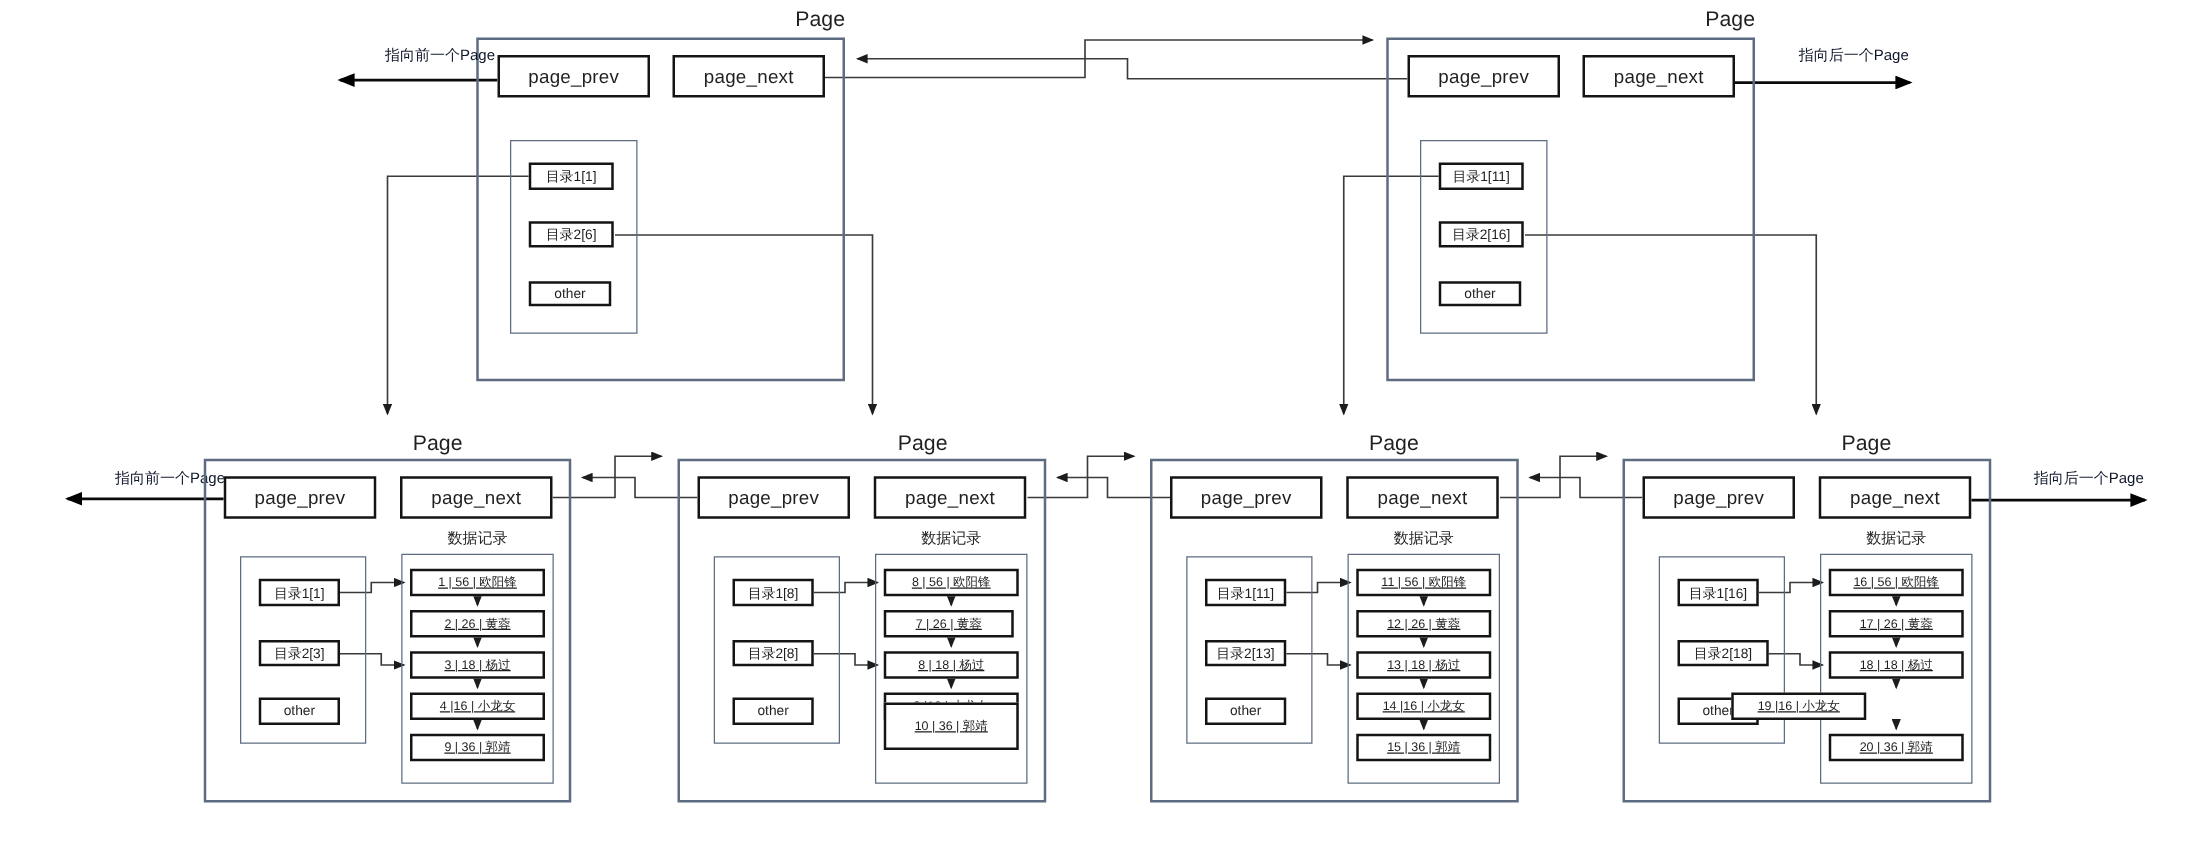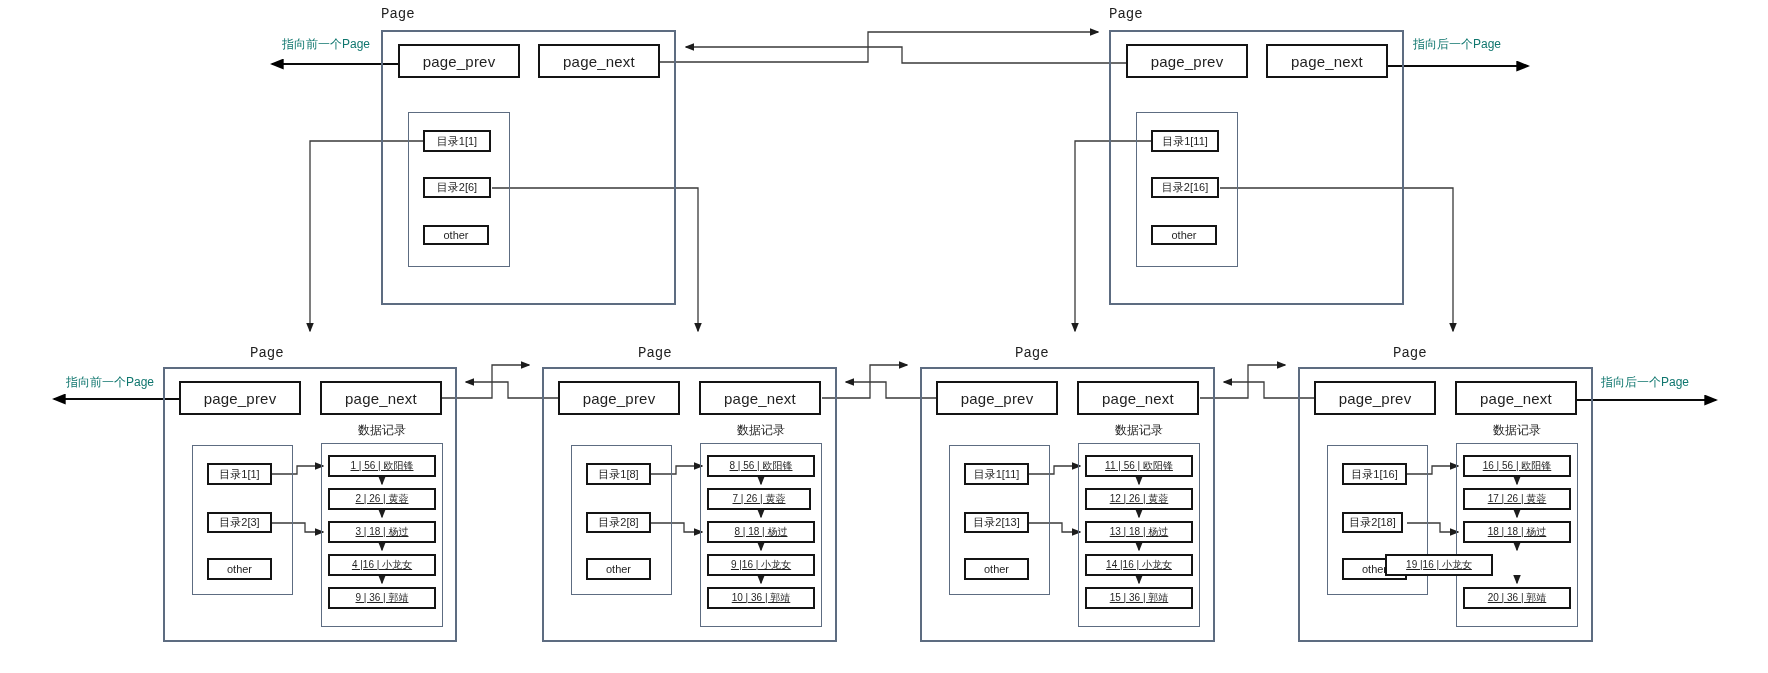--- a/index.html
+++ b/index.html
@@ -11,24 +11,24 @@
   .page-outer{position:absolute;box-sizing:border-box;border:2px solid #5d6c81;background:transparent;}
   .inner-outline{position:absolute;box-sizing:border-box;border:1.5px solid #5d6c81;background:transparent;}
   .bbox{
     position:absolute;box-sizing:border-box;border:2px solid #141414;background:#ffffff;
     display:flex;align-items:center;justify-content:center;white-space:nowrap;
   }
   .lg{font-size:15px;letter-spacing:.2px;}
   .sm{font-size:11px;}
   .rec{font-size:10px;text-decoration:underline;}
   .page-title{
-    position:absolute;text-align:left;font-size:14px;color:#1f1f1f;font-family:Liberation Mono, monospace;
+    position:absolute;text-align:right;font-size:17px;color:#1f1f1f;
   }
   .cn-label{
-    position:absolute;text-align:center;font-size:12px;color:#0f766e;white-space:nowrap;
+    position:absolute;text-align:right;font-size:12px;color:#0f172a;white-space:nowrap;
   }
   .rec-title{
     position:absolute;text-align:center;font-size:12px;color:#242424;
   }
   #wires{position:absolute;left:0;top:0;pointer-events:none;}
   .wire{fill:none;stroke:#3a3a3a;stroke-width:1.3;}
   .wireb{fill:none;stroke:#0a0a0a;stroke-width:2.2;}
 </style>
 </head>
 <body>
@@ -135,21 +135,21 @@
     <div class="inner-outline" style="left:571px;top:445px;width:101px;height:150px"></div>
     <div class="bbox sm" style="left:586px;top:463px;width:65px;height:22px">目录1[8]</div>
     <div class="bbox sm" style="left:586px;top:512px;width:65px;height:21px">目录2[8]</div>
     <div class="bbox sm" style="left:586px;top:558px;width:65px;height:22px">other</div>
     <div class="inner-outline" style="left:700px;top:443px;width:122px;height:184px"></div>
 
       <div class="bbox rec" style="left:707px;top:455px;width:108px;height:22px">8 | 56 | 欧阳锋</div>
       <div class="bbox rec" style="left:707px;top:488px;width:104px;height:22px">7 | 26 | 黄蓉</div>
       <div class="bbox rec" style="left:707px;top:521px;width:108px;height:22px">8 | 18 | 杨过</div>
       <div class="bbox rec" style="left:707px;top:554px;width:108px;height:22px">9 |16 | 小龙女</div>
-      <div class="bbox rec" style="left:707px;top:587px;width:108px;height:22px">10 | 36 | 郭靖</div>
+      <div class="bbox rec" style="left:707px;top:562px;width:108px;height:38px">10 | 36 | 郭靖</div>
 
     <div class="page-title" style="left:1015px;top:345px;width:120px">Page</div>
     <div class="page-outer" style="left:920px;top:367px;width:295px;height:275px"></div>
     <div class="bbox lg" style="left:936px;top:381px;width:122px;height:34px">page_prev</div>
     <div class="bbox lg" style="left:1077px;top:381px;width:122px;height:34px">page_next</div>
     <div class="rec-title" style="left:1078px;top:422px;width:122px">数据记录</div>
     <div class="inner-outline" style="left:949px;top:445px;width:101px;height:150px"></div>
     <div class="bbox sm" style="left:964px;top:463px;width:65px;height:22px">目录1[11]</div>
     <div class="bbox sm" style="left:964px;top:512px;width:65px;height:21px">目录2[13]</div>
     <div class="bbox sm" style="left:964px;top:558px;width:65px;height:22px">other</div>
@@ -161,21 +161,21 @@
       <div class="bbox rec" style="left:1085px;top:554px;width:108px;height:22px">14 |16 | 小龙女</div>
       <div class="bbox rec" style="left:1085px;top:587px;width:108px;height:22px">15 | 36 | 郭靖</div>
 
     <div class="page-title" style="left:1393px;top:345px;width:120px">Page</div>
     <div class="page-outer" style="left:1298px;top:367px;width:295px;height:275px"></div>
     <div class="bbox lg" style="left:1314px;top:381px;width:122px;height:34px">page_prev</div>
     <div class="bbox lg" style="left:1455px;top:381px;width:122px;height:34px">page_next</div>
     <div class="rec-title" style="left:1456px;top:422px;width:122px">数据记录</div>
     <div class="inner-outline" style="left:1327px;top:445px;width:101px;height:150px"></div>
     <div class="bbox sm" style="left:1342px;top:463px;width:65px;height:22px">目录1[16]</div>
-    <div class="bbox sm" style="left:1342px;top:512px;width:61px;height:21px">目录2[18]</div>
+    <div class="bbox sm" style="left:1342px;top:512px;width:73px;height:21px">目录2[18]</div>
     <div class="bbox sm" style="left:1342px;top:558px;width:65px;height:22px">other</div>
     <div class="inner-outline" style="left:1456px;top:443px;width:122px;height:184px"></div>
 
       <div class="bbox rec" style="left:1463px;top:455px;width:108px;height:22px">16 | 56 | 欧阳锋</div>
       <div class="bbox rec" style="left:1463px;top:488px;width:108px;height:22px">17 | 26 | 黄蓉</div>
       <div class="bbox rec" style="left:1463px;top:521px;width:108px;height:22px">18 | 18 | 杨过</div>
       <div class="bbox rec" style="left:1385px;top:554px;width:108px;height:22px">19 |16 | 小龙女</div>
       <div class="bbox rec" style="left:1463px;top:587px;width:108px;height:22px">20 | 36 | 郭靖</div>
   </div>
 

